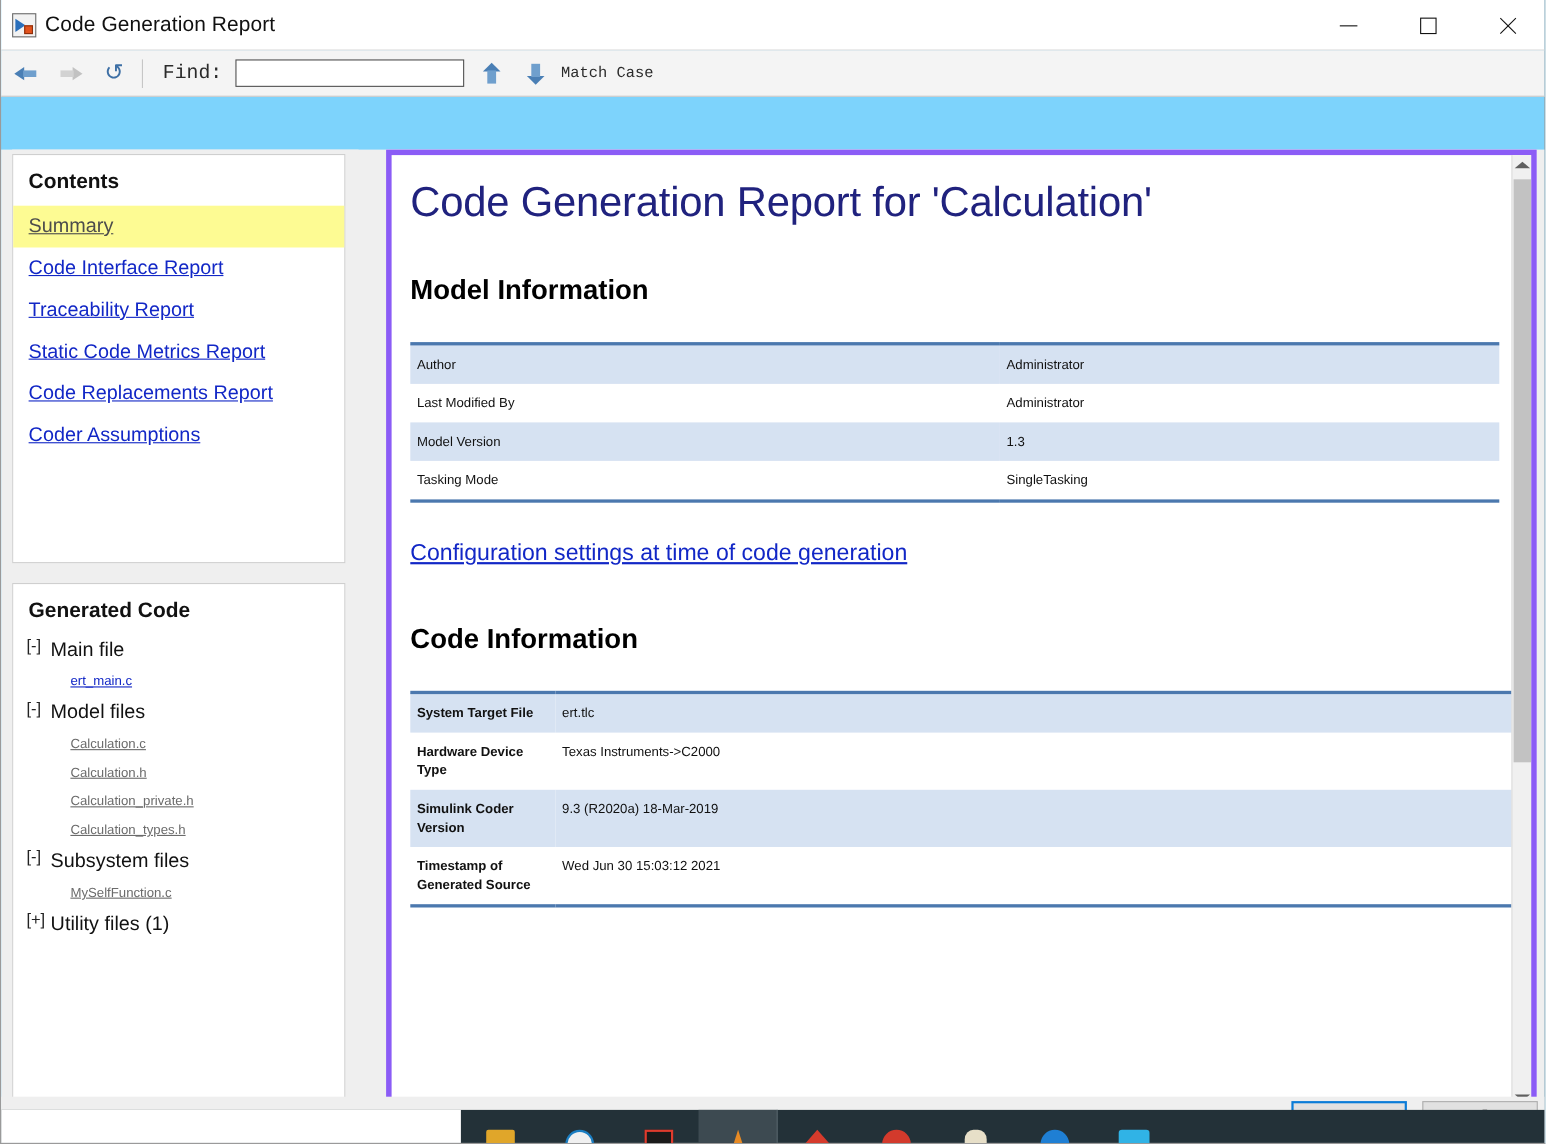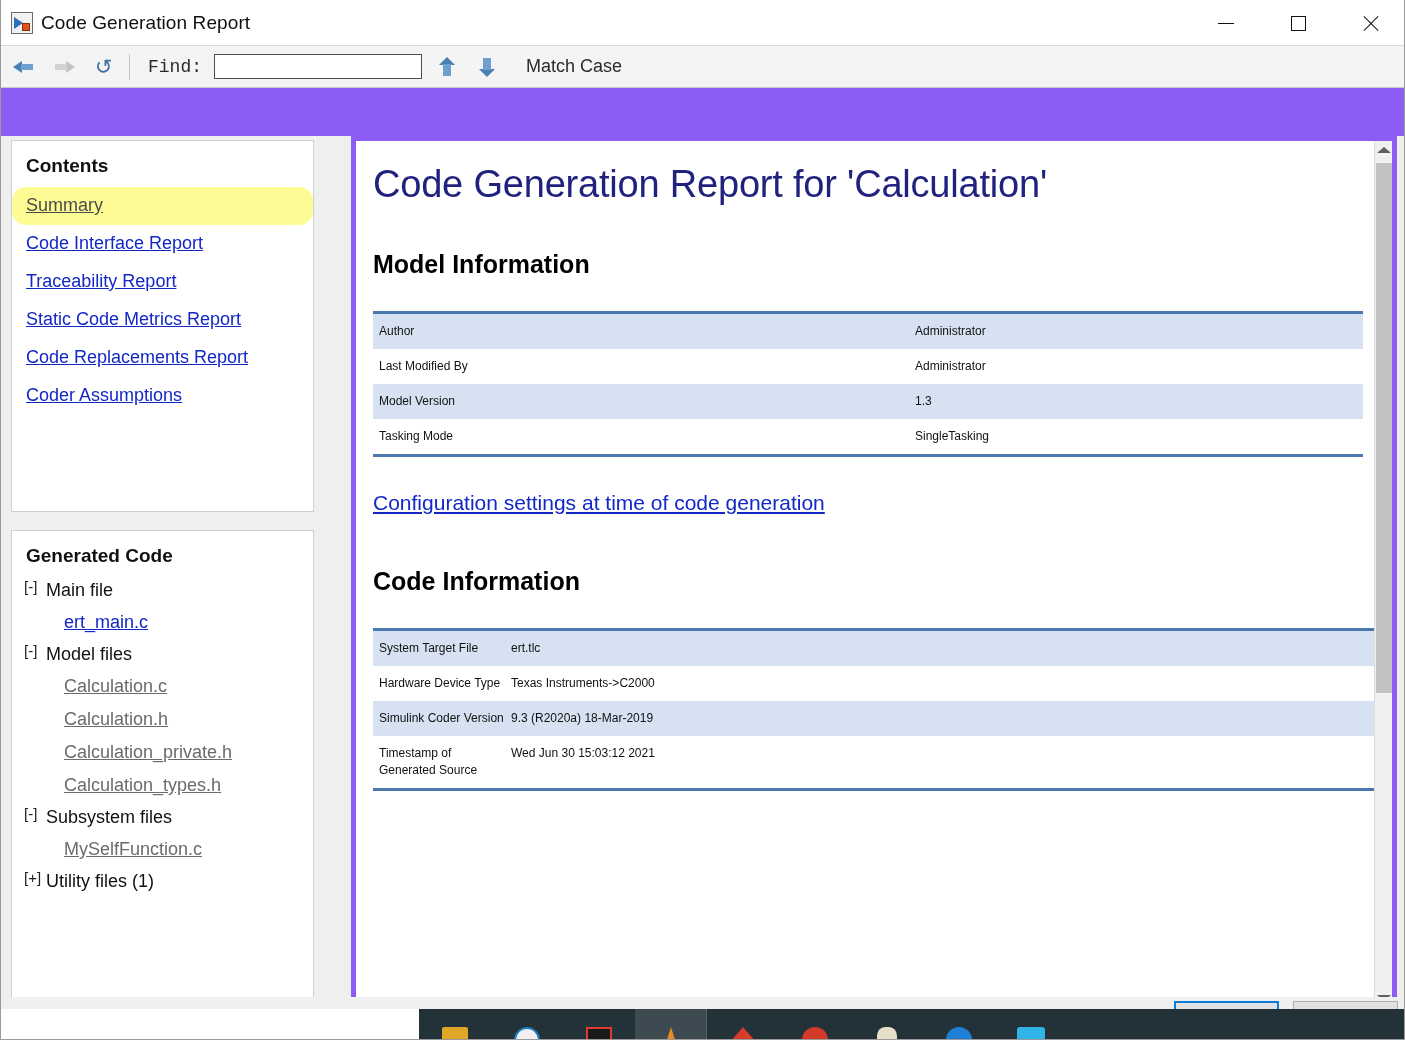--- a/index.html
+++ b/index.html
@@ -7,21 +7,21 @@
     width: 1405px; height: 1040px;
     overflow: hidden;
     background: #ffffff;
     font-family: "Liberation Sans", sans-serif;
   }
 
   
   #app {
     position: relative;
     width: 1405px; height: 1040px;
-    background: #8b5cf6;
+    background: #7dd3fc;
     border: 1px solid #9a9a9a;
     border-top: none;
     overflow: hidden;
   }
 
   
   .titlebar {
     position: absolute; left: 0; top: 0;
     width: 1405px; height: 46px;
     background: #ffffff;
@@ -154,22 +154,22 @@
     width:0;height:0;
     border-top: 8px solid #4a7fb5;
     border-left: 8px solid transparent;
     border-right: 8px solid transparent;
   }
   .dn-glyph::after {
     content:""; position:absolute; left:4px; bottom:7px;
     width:8px; height:12px; background:#6f9fcd;
   }
   .match-case {
-    font-family: Liberation Sans, sans-serif;
-    font-size: 18px; color: #2b2b2b; margin-left: 24px;
+    font-family: Liberation Mono, monospace;
+    font-size: 14px; color: #2b2b2b; margin-left: 8px;
   }
 
   
   .body-area {
     position: absolute; left: 0; top: 88px;
     width: 1405px; height: 910px;
     background: #efefef;
     margin-top: 48px;
   }
 
@@ -197,21 +197,20 @@
     padding: 14px 0 0 14px;
   }
   .toc-list { margin-top: 10px; }
   .toc-item {
     display: block;
     font-size: 18px;
     color: #1227c6;
     text-decoration: underline;
     padding: 8px 0 9px 14px;
     white-space: nowrap;
-    border-radius: 14px;
   }
   .toc-item.active {
     background: #fdfb93;
     color: #4c4c4c;
   }
 
   
   .tree { margin-top: 8px; }
   .tree-group {
     display: flex; align-items: baseline;
@@ -222,21 +221,21 @@
     font-family: "Liberation Sans", sans-serif;
     width: 22px; flex: 0 0 22px;
     position: relative; top: -4px;
   }
   .tree-group-label {
     font-size: 18px; font-weight: normal; color: #111;
     white-space: nowrap;
   }
   .tree-file {
     display: block;
-    font-size: 18px;
+    font-size: 12px;
     padding: 6px 0 6px 52px;
     text-decoration: underline;
     white-space: nowrap;
   }
   .tree-file.unvisited { color: #1227c6; }
   .tree-file.visited   { color: #6b6b6b; }
   .sb-arrow {
     position: absolute; left: 0; width: 18px; height: 18px;
     display: flex; align-items: center; justify-content: center;
   }
@@ -295,21 +294,21 @@
   .t-model { width: 990px; }
   .t-code  { width: 1005px; }
   .info-table tr.alt td { background: #d6e2f2; }
   .info-table td {
     font-size: 12px; color: #111;
     padding: 9px 0 9px 6px;
     vertical-align: top;
     line-height: 1.42;
   }
   .t-model td.k { width: 536px; }
-  .t-code  td.k { width: 132px; }
+  .t-code  td.k { width: 132px; font-weight: bold; }
   .cfg-link {
     display: inline-block;
     margin-top: 34px;
     font-size: 21px;
     color: #1227c6;
     text-decoration: underline;
   }
 
   
   .c-vscroll {

